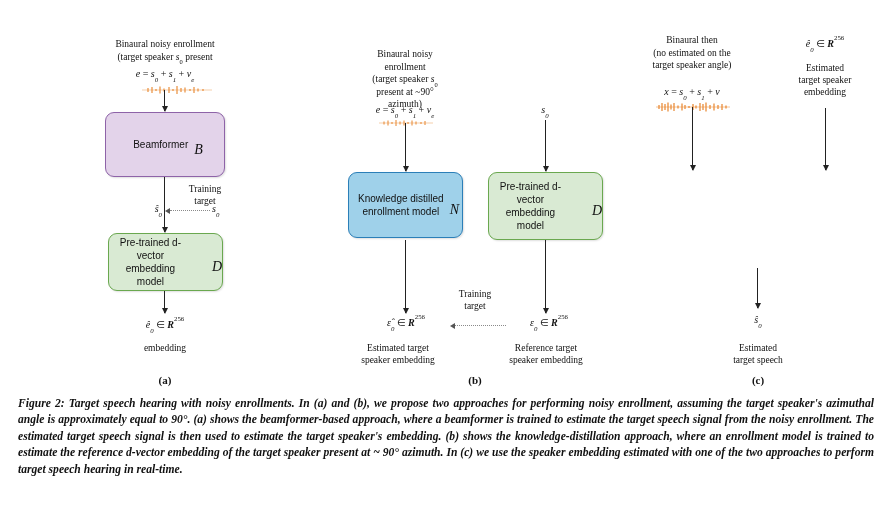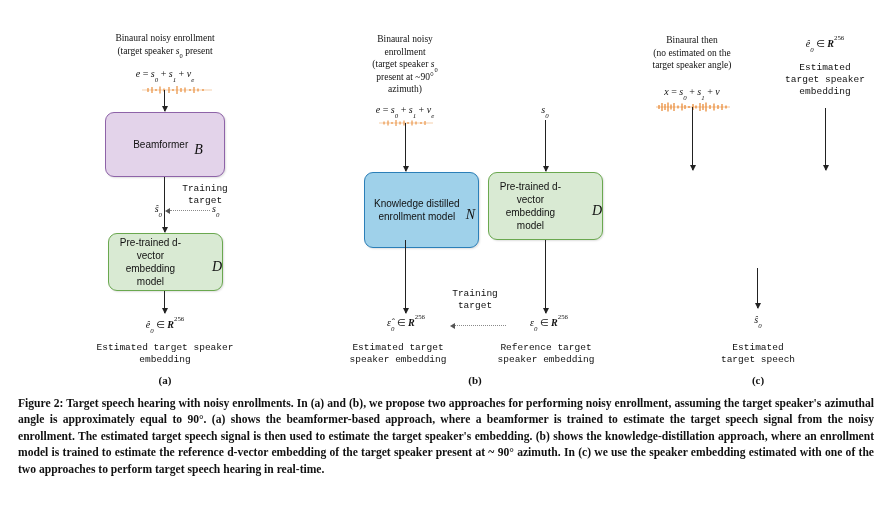--- a/index.html
+++ b/index.html
@@ -14,21 +14,21 @@
   .figure{position:absolute;left:0;top:0;width:891px;height:394px;}
   .col{position:absolute;top:0;height:394px;}
   .col-a{left:0;width:330px;}
   .col-b{left:330px;width:290px;}
   .col-c{left:620px;width:271px;}
   .cap{
     font-family:"Liberation Serif", serif;
     font-size:9.5px;line-height:12.5px;text-align:center;color:#111;
   }
   .sans-lbl{
-    font-family:Liberation Mono, monospace;
+    font-family:Liberation Serif, serif;
     font-size:9.5px;line-height:12px;text-align:center;color:#111;
   }
   .eq{
     font-family:"Liberation Serif", serif;
     font-style:italic;font-size:10px;text-align:center;color:#111;
     white-space:nowrap;
   }
   .eq .up{font-style:normal;}
   .panel-lbl{
     font-family:"Liberation Serif", serif;
@@ -86,31 +86,31 @@
   }
 
   
   .wave{position:absolute;}
 
   
   .caption{
     position:absolute;left:18px;top:396px;width:856px;
     font-family:"Liberation Serif", serif;
     font-weight:bold;font-size:11.6px;line-height:16.4px;
-    text-align:justify;color:#111;
+    text-align:justify;color:#111;font-style:italic;
   }
 </style>
 </head>
 <body>
 
 <div class="figure">
 
   <div class="col col-a">
 
-    <div class="cap" style="position:absolute;left:30px;top:32px;width:270px;">
+    <div class="cap" style="position:absolute;left:30px;top:38px;width:270px;">
       <div>Binaural noisy enrollment</div>
       <div>(target speaker <i>s</i><sub>0</sub> present</div>
     </div>
 
     <div class="eq" style="position:absolute;left:30px;top:68px;width:270px;">
       e <span class="up">=</span> s<sub>0</sub> <span class="up">+</span> s<sub>1</sub> <span class="up">+</span> v<sub>e</sub>
     </div>
 
     <svg class="wave" style="left:142px;top:84px;" width="70" height="12" viewBox="0 0 70 12">
       <g stroke="#e8842a" stroke-width="1.1">
@@ -164,30 +164,29 @@
       <div class="sym">D</div>
     </div>
 
     <div class="arrow" style="left:164px;top:291px;height:22px;"></div>
 
     <div class="eq" style="position:absolute;left:30px;top:319px;width:270px;">
       ê<sub>0</sub> <span class="up">∈</span> <span style="font-weight:bold;">R</span><sup class="up">256</sup>
     </div>
 
     <div class="sans-lbl" style="position:absolute;left:30px;top:342px;width:270px;">
-      <div>Estimated target speaker</div>
       <div>embedding</div>
     </div>
 
     <div class="panel-lbl" style="position:absolute;left:30px;top:374px;width:270px;">(a)</div>
   </div>
 
   <div class="col col-b">
 
-    <div class="cap" style="position:absolute;left:10px;top:33px;width:130px;">
+    <div class="cap" style="position:absolute;left:10px;top:48px;width:130px;">
       <div>Binaural noisy</div>
       <div>enrollment</div>
       <div>(target speaker <i>s</i><sub>0</sub></div>
       <div>present at ~90°</div>
       <div>azimuth)</div>
     </div>
 
     <div class="eq" style="position:absolute;left:10px;top:104px;width:130px;">
       e <span class="up">=</span> s<sub>0</sub> <span class="up">+</span> s<sub>1</sub> <span class="up">+</span> v<sub>e</sub>
     </div>
@@ -209,21 +208,21 @@
       </g>
     </svg>
 
     <div class="arrow" style="left:75px;top:123px;height:48px;"></div>
 
     <div class="eq" style="position:absolute;left:150px;top:104px;width:130px;">
       s<sub>0</sub>
     </div>
     <div class="arrow" style="left:215px;top:120px;height:51px;"></div>
 
-    <div class="box box-knowledge" style="left:18px;top:172px;width:115px;height:76px;margin-left:16px;">
+    <div class="box box-knowledge" style="left:18px;top:172px;width:115px;height:66px;">
       <div class="title">
         <span>Knowledge distilled</span><br>
         <span>enrollment model</span>
       </div>
       <div class="sym">N</div>
     </div>
 
     <div class="box box-dvector" style="left:158px;top:172px;width:115px;height:68px;">
       <div class="title">
         <span>Pre-trained d-vector</span><br>

